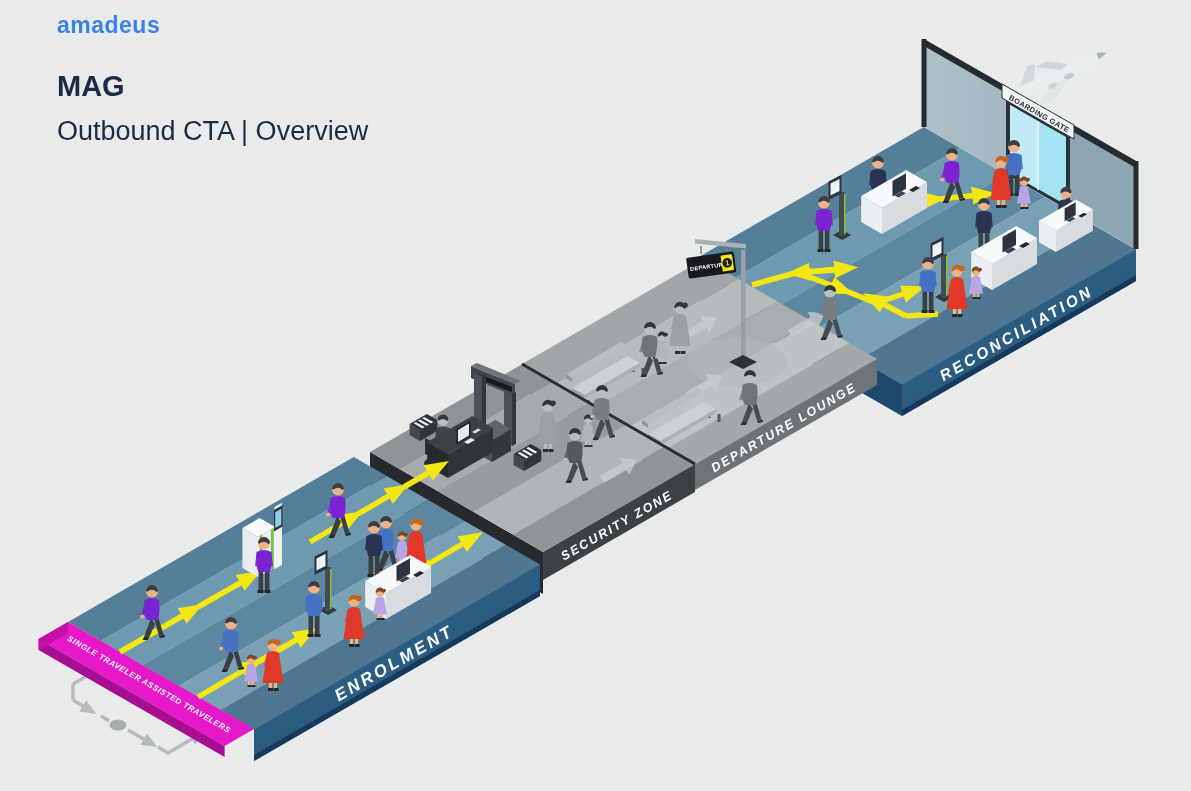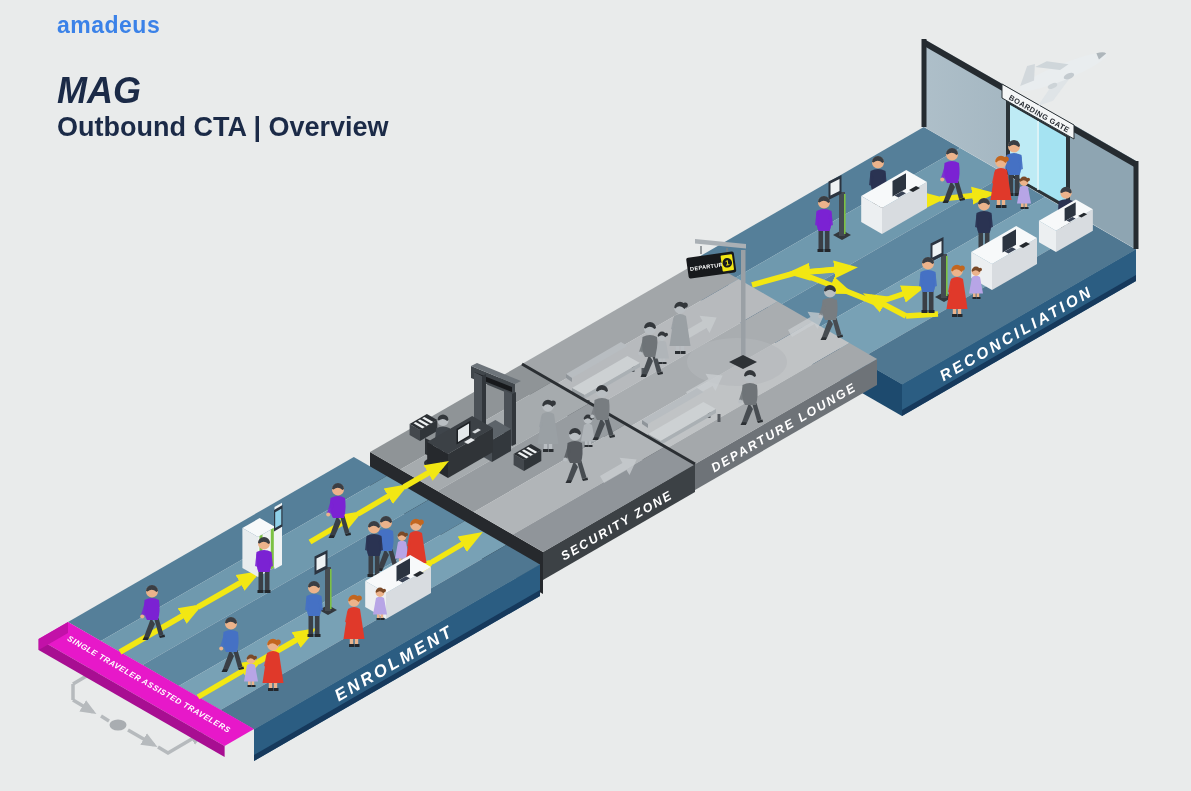--- a/index.html
+++ b/index.html
@@ -12,25 +12,25 @@
     width:1191px;height:791px;position:relative;overflow:hidden;
     background:var(--background);
     font-family:"Liberation Sans",sans-serif;
   }
   .header{position:absolute;left:57px;top:14px;z-index:5;}
   .logo{
     font-size:23px;font-weight:800;letter-spacing:0.5px;
     color:var(--brand_blue);line-height:1;
   }
   .title{
-    margin:34px 0 0 0;font-size:36px;font-weight:800;
-    color:var(--heading_navy);line-height:1.1;font-style:italic;
+    margin:34px 0 12px 0;font-size:29px;font-weight:800;
+    color:var(--heading_navy);line-height:1.1;
   }
   .subtitle{
-    font-size:27px;font-weight:700;color:var(--heading_navy);line-height:1.25;
+    font-size:27px;font-weight:400;color:var(--heading_navy);line-height:1.25;
   }
   svg{position:absolute;left:0;top:0;}
   .zone-label{
     font-family:"Liberation Sans",sans-serif;font-weight:bold;font-style:italic;
     fill:#ffffff;
   }
   .lane-label{
     font-family:"Liberation Sans",sans-serif;font-weight:bold;font-style:italic;
     fill:#ffffff;
   }

